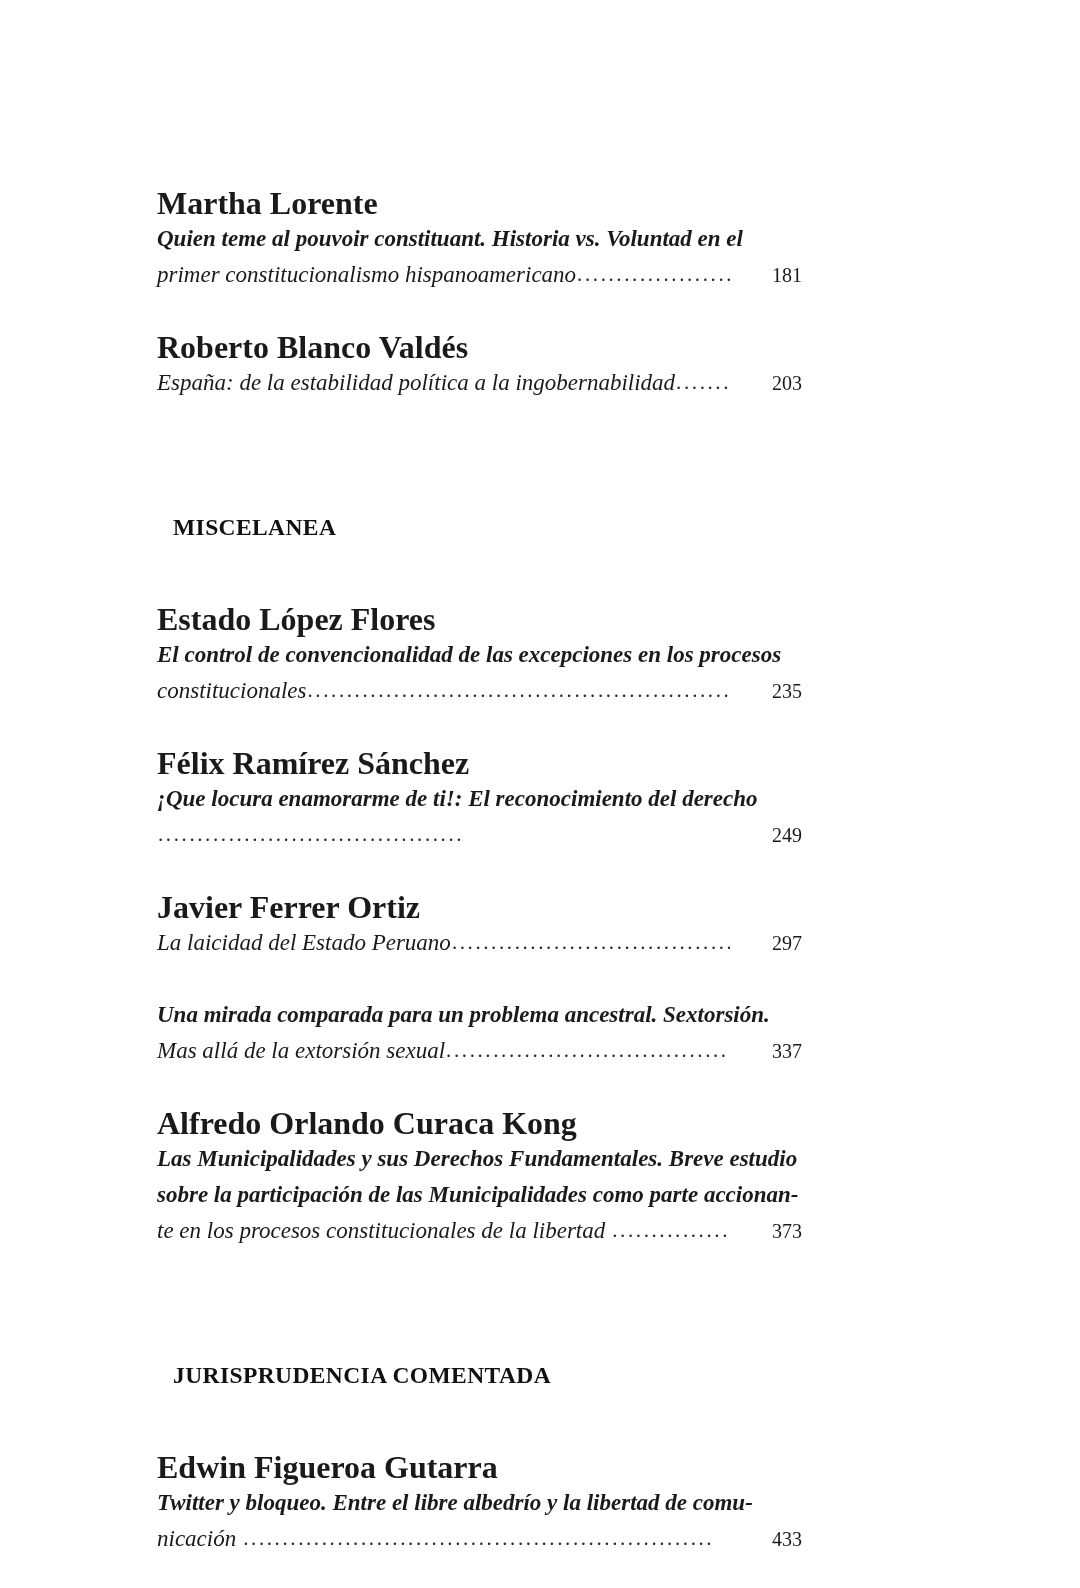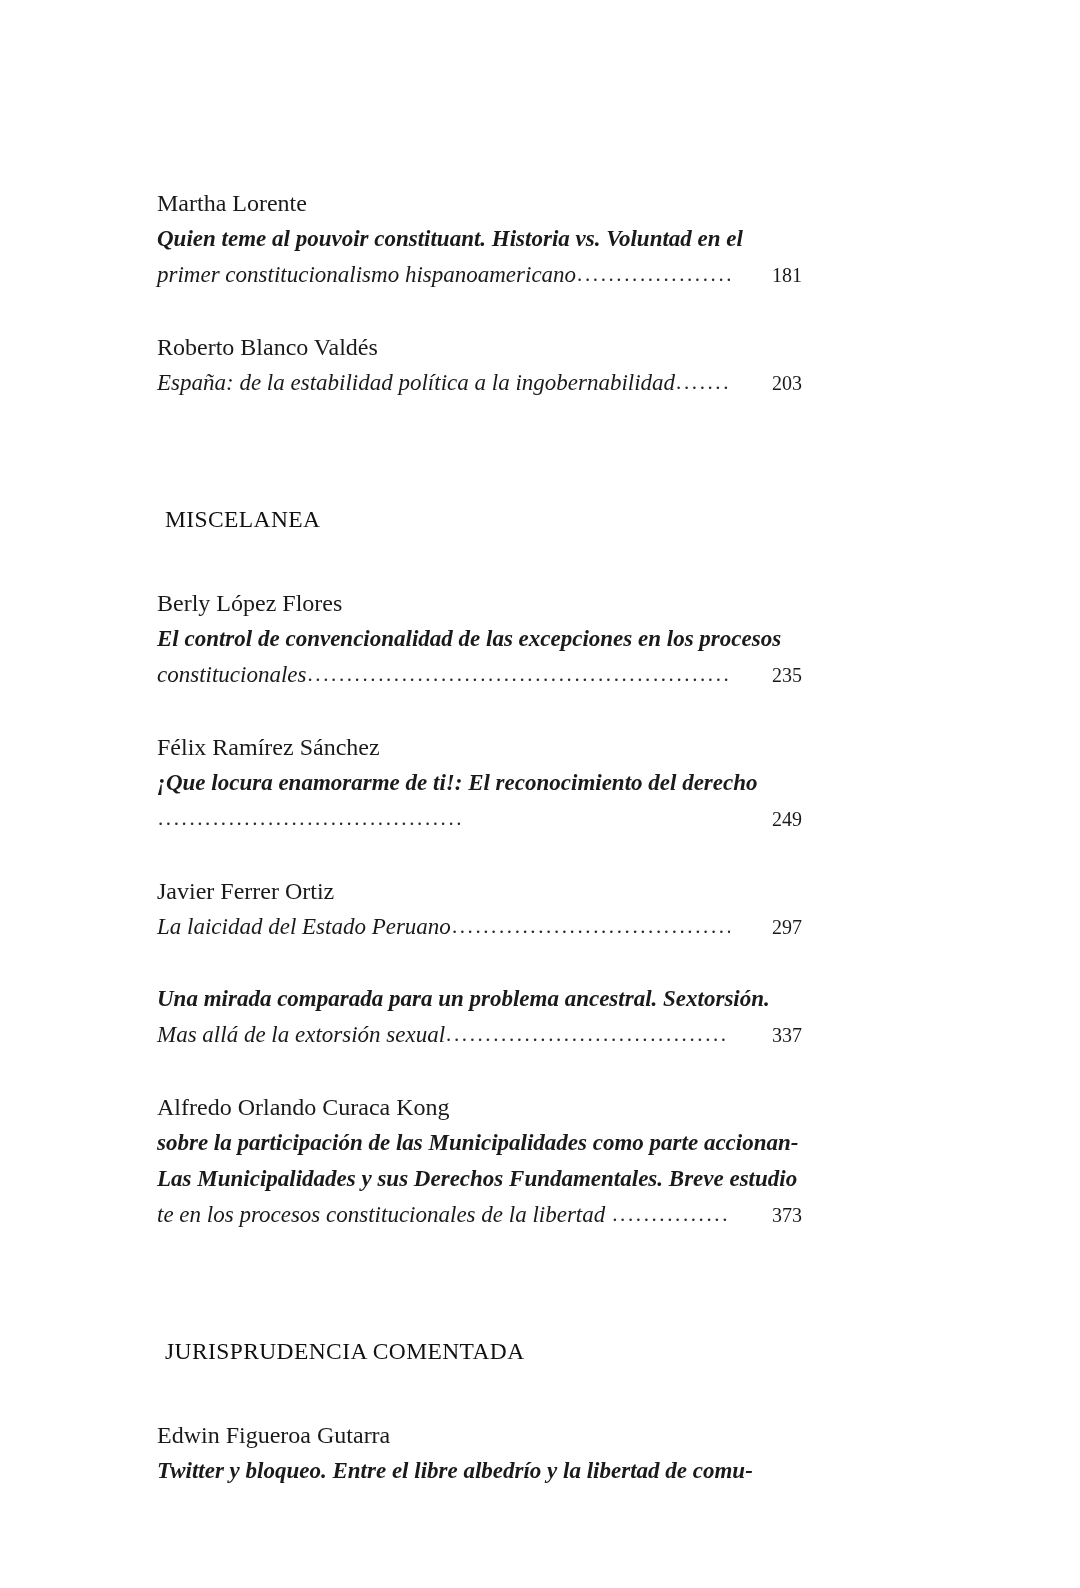--- a/index.html
+++ b/index.html
@@ -23,43 +23,44 @@
     background: #ffffff;
     overflow: hidden;
   }
   .toc {
     width: 645px;
     margin-left: 157px;
   }
 
   
   .section-heading {
-    font-weight: normal;
+    font-weight: bold;
     font-size: 23.5px;
     letter-spacing: 0.4px;
     color: #111111;
-    margin: 8px;
+    margin: 16px;
     padding: 0;
     line-height: 1.2;
   }
   .gap-before-heading { height: 60px; }
   .gap-after-heading  { height: 44px; }
 
   
   .entry {
     margin: 0 0 36px 0;
   }
   .entry:last-child { margin-bottom: 12px; }
 
   .author {
-    font-size: 24px;
+    font-size: 32px;
     line-height: 36px;
     font-style: normal;
     color: #1a1a1a;
     white-space: nowrap;
+    font-weight: bold;
   }
 
   .title-block {
     font-style: italic;
     font-size: 23px;
     line-height: 36px;
     color: #1a1a1a;
   }
   .title-line {
     white-space: nowrap;
@@ -121,21 +122,21 @@
             <span class="txt">España: de la estabilidad política a la ingobernabilidad</span>
             <span class="leader">..........</span>
             <span class="page-num">203</span>
           </div>
         </div>
       </div>
       <div class="gap-before-heading"></div>
       <div class="section-heading">MISCELANEA</div>
       <div class="gap-after-heading"></div>
       <div class="entry">
-        <div class="author">Berly López Flores</div>
+        <div class="author">Estado López Flores</div>
         <div class="title-block">
           <div class="title-line">El control de convencionalidad de las excepciones en los procesos</div>
           <div class="title-last">
             <span class="txt">constitucionales</span>
             <span class="leader">................................................................</span>
             <span class="page-num">235</span>
           </div>
         </div>
       </div>
       <div class="entry">
@@ -164,32 +165,37 @@
           <div class="title-last">
             <span class="txt">Mas allá de la extorsión sexual</span>
             <span class="leader">..............................................</span>
             <span class="page-num">337</span>
           </div>
         </div>
       </div>
       <div class="entry">
         <div class="author">Alfredo Orlando Curaca Kong</div>
         <div class="title-block">
+          <div class="title-line">Las Municipalidades y sus Derechos Fundamentales. Breve estudio</div>
           <div class="title-line">sobre la participación de las Municipalidades como parte accionan-</div>
-          <div class="title-line">Las Municipalidades y sus Derechos Fundamentales. Breve estudio</div>
           <div class="title-last">
             <span class="txt">te en los procesos constitucionales de la libertad</span>
             <span class="leader spaced">.........................</span>
             <span class="page-num">373</span>
           </div>
         </div>
       </div>
       <div class="gap-before-heading"></div>
       <div class="section-heading">JURISPRUDENCIA COMENTADA</div>
       <div class="gap-after-heading"></div>
       <div class="entry">
         <div class="author">Edwin Figueroa Gutarra</div>
         <div class="title-block">
           <div class="title-line">Twitter y bloqueo. Entre el libre albedrío y la libertad de comu-</div>
+          <div class="title-last">
+            <span class="txt">nicación</span>
+            <span class="leader spaced">............................................................</span>
+            <span class="page-num">433</span>
+          </div>
         </div>
       </div>
     </div>
 </div>
 
 </body></html>

